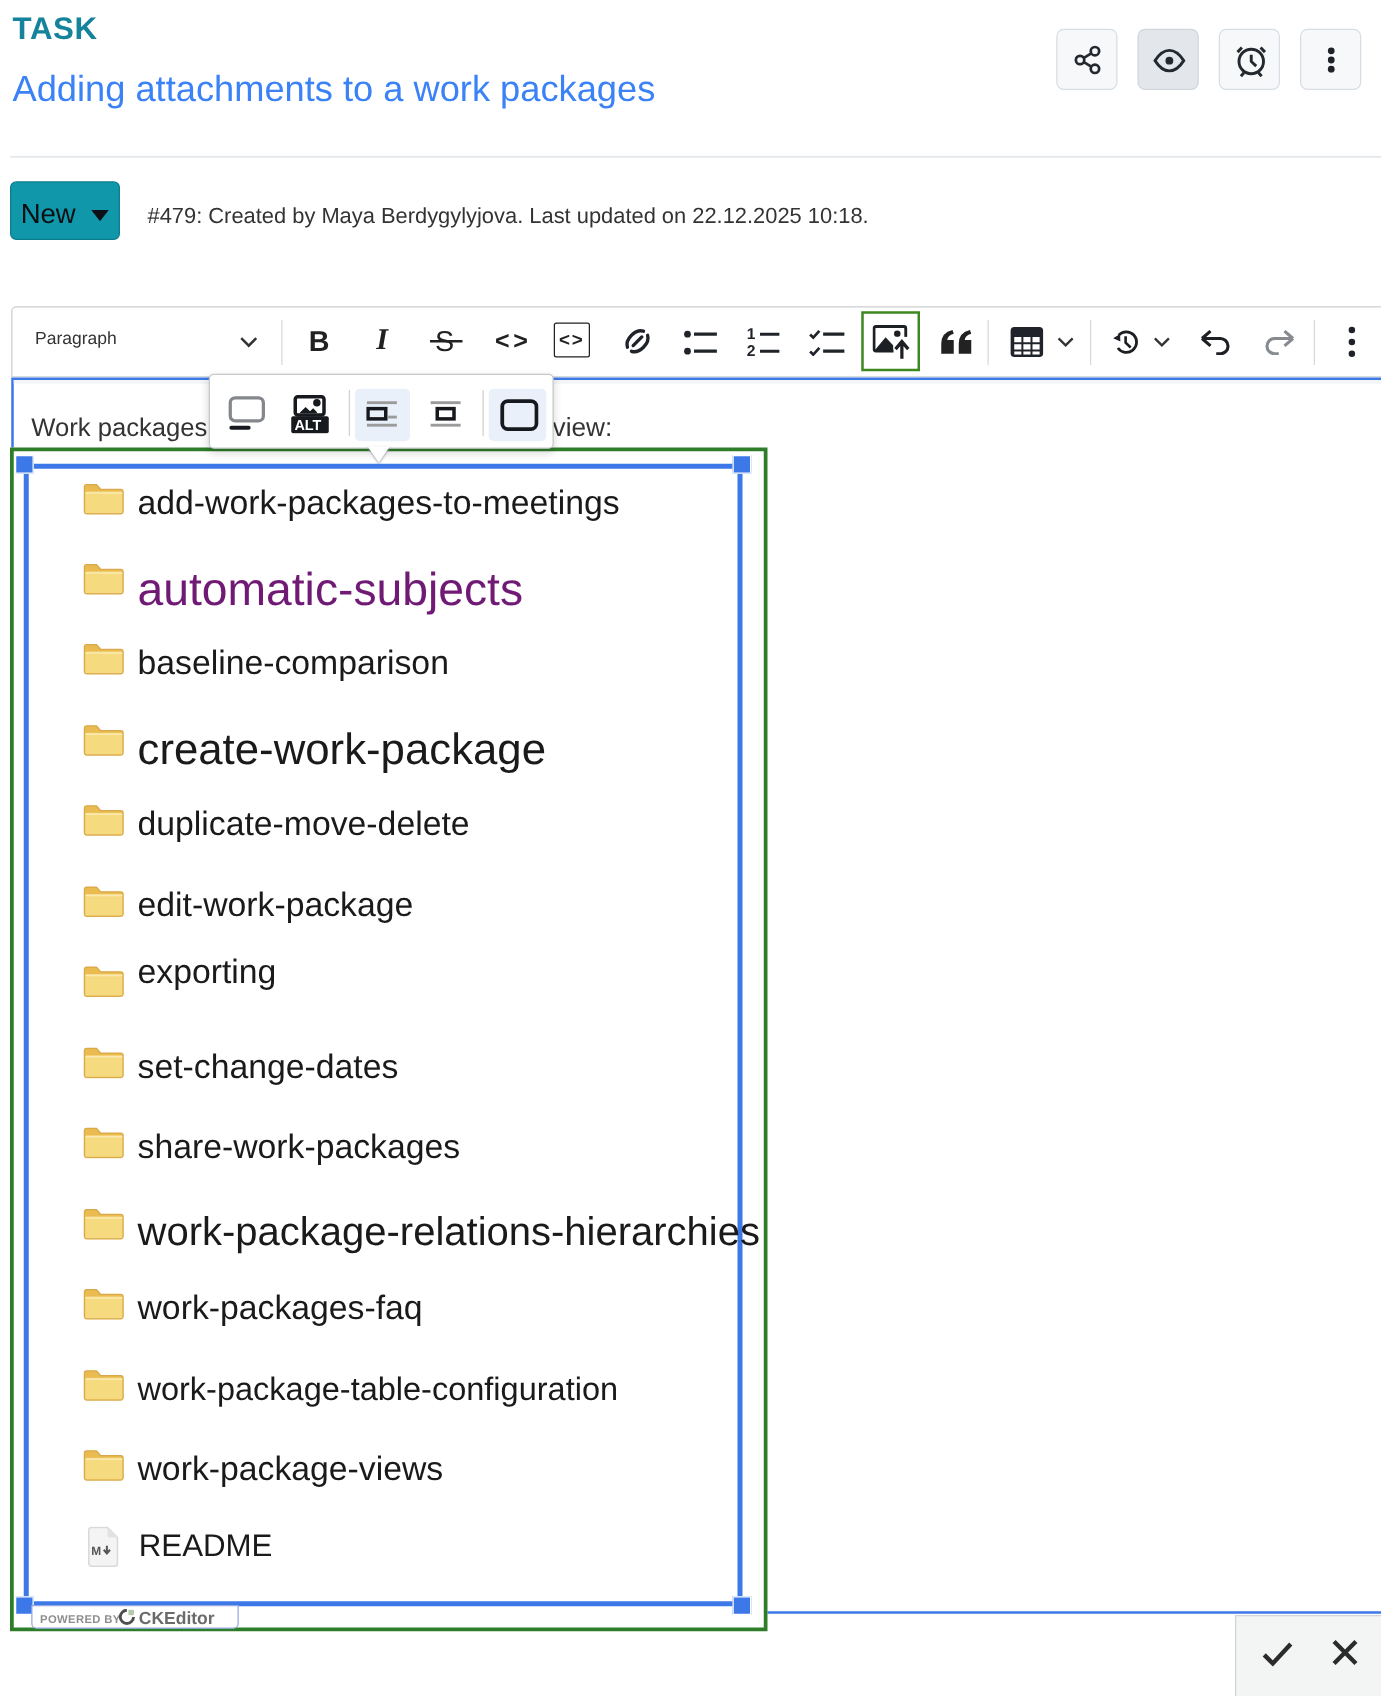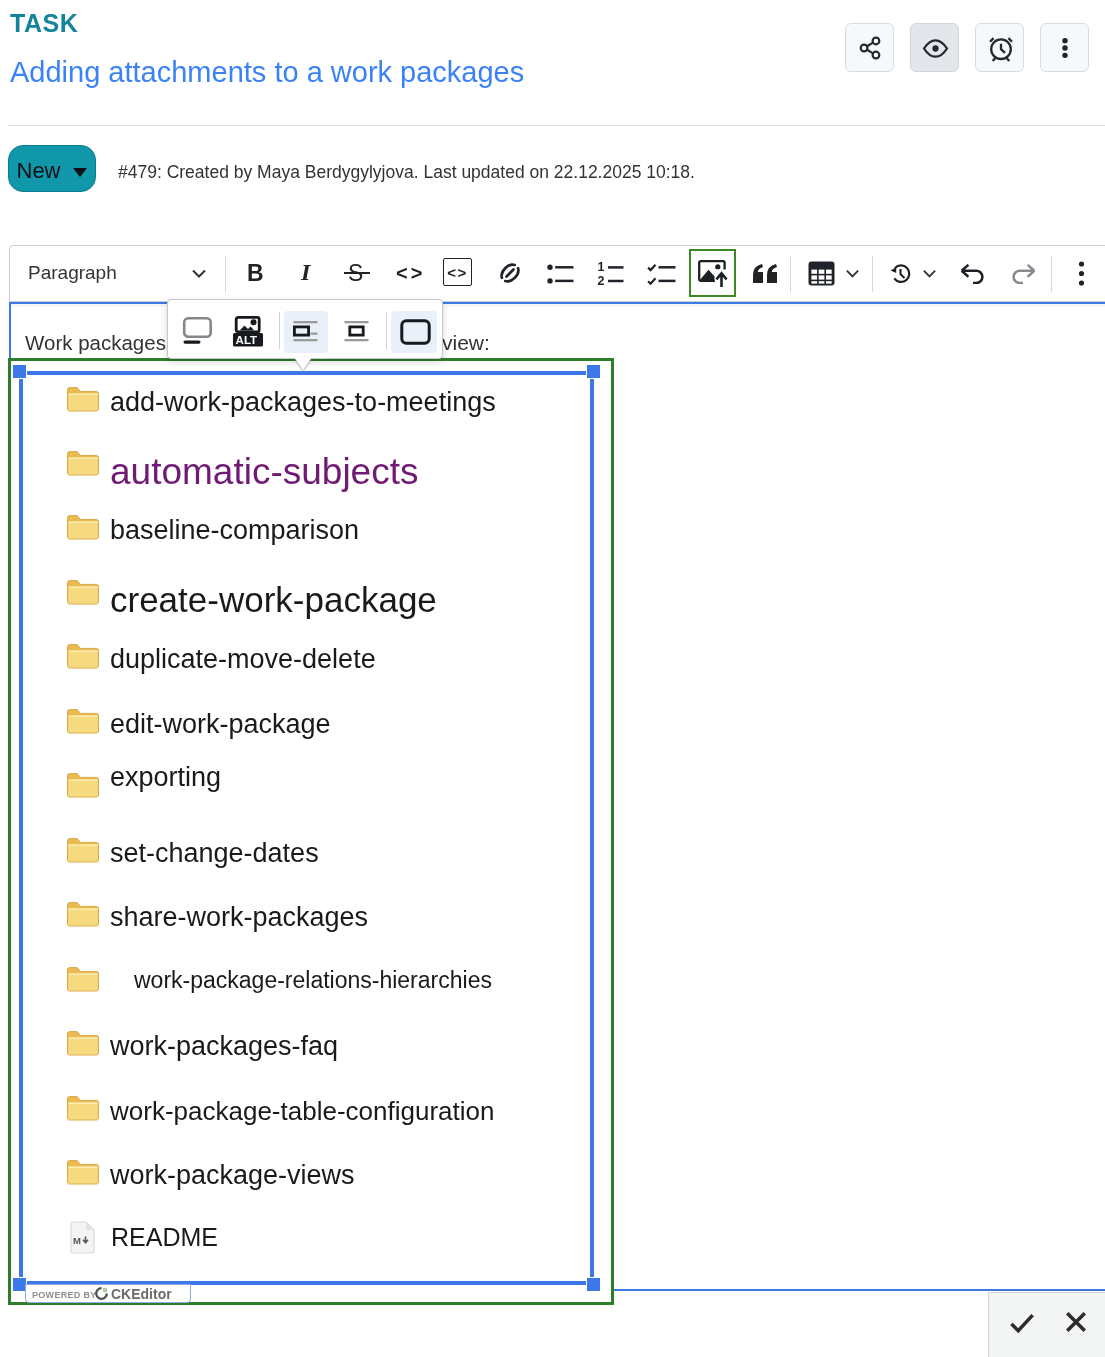--- a/index.html
+++ b/index.html
@@ -43,29 +43,29 @@
   <div class="abs" style="left:1040px;top:23px;width:49px;height:49px;background:#f6f8fa;border:1px solid #d7dde4;border-radius:6px;">
     <svg class="abs" style="left:11px;top:11px;" width="26" height="26" viewBox="0 0 24 24" fill="#1f2328">
         <circle cx="12" cy="5.2" r="2.5"></circle>
         <circle cx="12" cy="12" r="2.5"></circle>
         <circle cx="12" cy="18.8" r="2.5"></circle>
       </svg>
   </div>
 
   <div class="abs" style="left:8px;top:125px;width:1097px;height:1px;background:#d9dfe5;"></div>
 
-  <div class="abs" style="left:8px;top:145px;width:88px;height:47px;background:#1097aa;border:1px solid #0b7d8e;border-radius:15px;">
+  <div class="abs" style="left:8px;top:145px;width:88px;height:47px;background:#1097aa;border:1px solid #0b7d8e;border-radius:5px;">
     <span class="abs" style="left:7.5px;top:12px;font-size:22px;font-weight:400;color:#0b0f14;">New</span>
     <span class="abs" style="left:63.5px;top:22px;width:0;height:0;border-left:7px solid transparent;border-right:7px solid transparent;border-top:9.5px solid #0d1117;"></span>
   </div>
   <div class="abs" style="left:118px;top:162px;font-size:17.5px;color:#333;">#479: Created by Maya Berdygylyjova. Last updated on 22.12.2025 10:18.</div>
 
   <div id="toolbar" class="abs" style="left:9px;top:245px;width:1130px;height:57px;background:#fff;border:1px solid #ccced1;border-radius:4px 4px 0 0;"></div>
 
-  <div class="abs" style="left:28px;top:261.5px;font-size:19px;color:#333;">Paragraph</div>
+  <div class="abs" style="left:28px;top:261.5px;font-size:14px;color:#333;">Paragraph</div>
   <svg class="abs" style="left:191px;top:268px;" width="16" height="11" viewBox="0 0 16 11" fill="none" stroke="#333" stroke-width="2">
       <path d="M2 2.5 L8 8.5 L14 2.5"></path>
     </svg>
   <div class="abs" style="left:225px;top:256px;width:1px;height:36px;background:#d7d9dc;"></div>
   <div class="abs" style="left:247px;top:260px;font-size:23px;font-weight:bold;color:#222;">B</div>
   <div class="abs" style="left:301px;top:259px;font-size:24px;font-style:italic;font-family:'Liberation Serif',serif;font-weight:bold;color:#222;">I</div>
   <div class="abs" style="left:348px;top:260px;font-size:23px;color:#222;">S</div>
   <div class="abs" style="left:344px;top:271.5px;width:26px;height:2.2px;background:#222;"></div>
   <div class="abs" style="left:396px;top:262px;font-size:20px;font-weight:600;color:#222;letter-spacing:3px;">&lt;&gt;</div>
   <div class="abs" style="left:443px;top:258px;width:29px;height:28px;border:1.6px solid #222;border-radius:2px;">
@@ -248,21 +248,21 @@
       </svg>
     </div>
   <div class="abs" style="left:110px;top:902.1px;font-size:27px;color:#1a1a1a;white-space:nowrap;">share-work-packages</div>
   <div class="abs" style="left:66px;top:964.6px;">
       <svg width="34" height="27" viewBox="0 0 34 27">
         <path d="M1.5 24 V4.6 C1.5 3.5 2.4 2.6 3.5 2.6 H11.2 L14.4 6.4 H30.5 C31.6 6.4 32.5 7.3 32.5 8.4 V24 C32.5 25.1 31.6 26 30.5 26 H3.5 C2.4 26 1.5 25.1 1.5 24 Z" fill="#e9bb50" stroke="#d9a94a" stroke-width="1"></path>
         <path d="M2.2 24.4 V9.2 C2.2 8.6 2.7 8.1 3.3 8.1 H30.7 C31.3 8.1 31.8 8.6 31.8 9.2 V24.4 C31.8 25 31.3 25.4 30.7 25.4 H3.3 C2.7 25.4 2.2 25 2.2 24.4 Z" fill="#f6da80"></path>
         <path d="M2.2 10.5 C2.2 9.3 2.7 8.7 3.3 8.7 H31.8 V9.9 H2.2 Z" fill="#faeab0"></path>
       </svg>
     </div>
-  <div class="abs" style="left:110px;top:966.6px;font-size:23px;color:#1a1a1a;white-space:nowrap;margin-left:24px;">work-package-relations-hierarchies</div>
+  <div class="abs" style="left:110px;top:966.6px;font-size:32px;color:#1a1a1a;white-space:nowrap;">work-package-relations-hierarchies</div>
   <div class="abs" style="left:66px;top:1029.0px;">
       <svg width="34" height="27" viewBox="0 0 34 27">
         <path d="M1.5 24 V4.6 C1.5 3.5 2.4 2.6 3.5 2.6 H11.2 L14.4 6.4 H30.5 C31.6 6.4 32.5 7.3 32.5 8.4 V24 C32.5 25.1 31.6 26 30.5 26 H3.5 C2.4 26 1.5 25.1 1.5 24 Z" fill="#e9bb50" stroke="#d9a94a" stroke-width="1"></path>
         <path d="M2.2 24.4 V9.2 C2.2 8.6 2.7 8.1 3.3 8.1 H30.7 C31.3 8.1 31.8 8.6 31.8 9.2 V24.4 C31.8 25 31.3 25.4 30.7 25.4 H3.3 C2.7 25.4 2.2 25 2.2 24.4 Z" fill="#f6da80"></path>
         <path d="M2.2 10.5 C2.2 9.3 2.7 8.7 3.3 8.7 H31.8 V9.9 H2.2 Z" fill="#faeab0"></path>
       </svg>
     </div>
   <div class="abs" style="left:110px;top:1031.0px;font-size:27px;color:#1a1a1a;white-space:nowrap;">work-packages-faq</div>
   <div class="abs" style="left:66px;top:1093.5px;">
       <svg width="34" height="27" viewBox="0 0 34 27">

